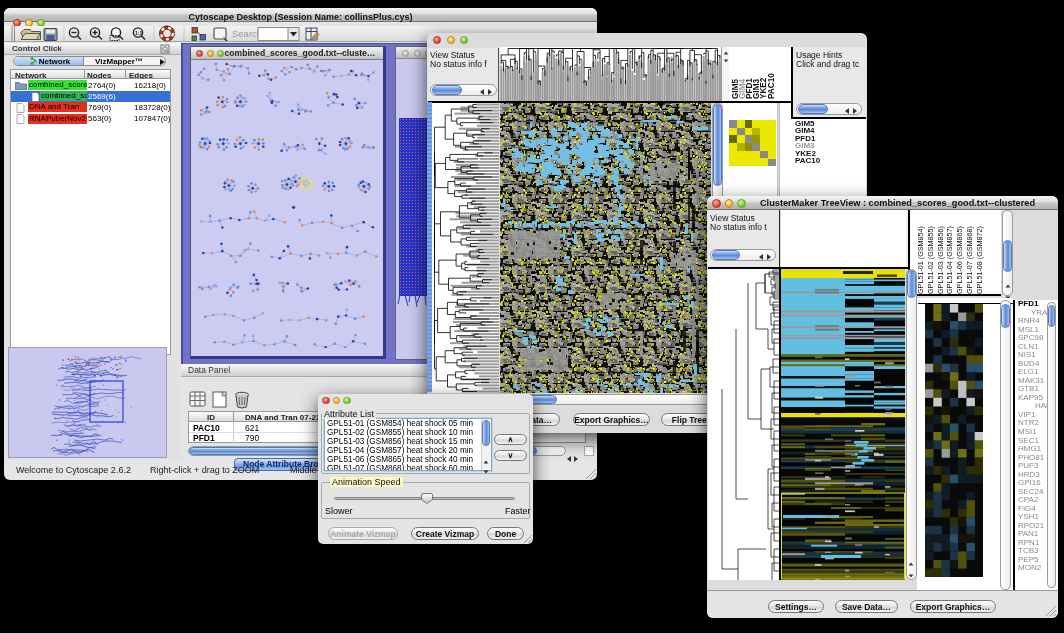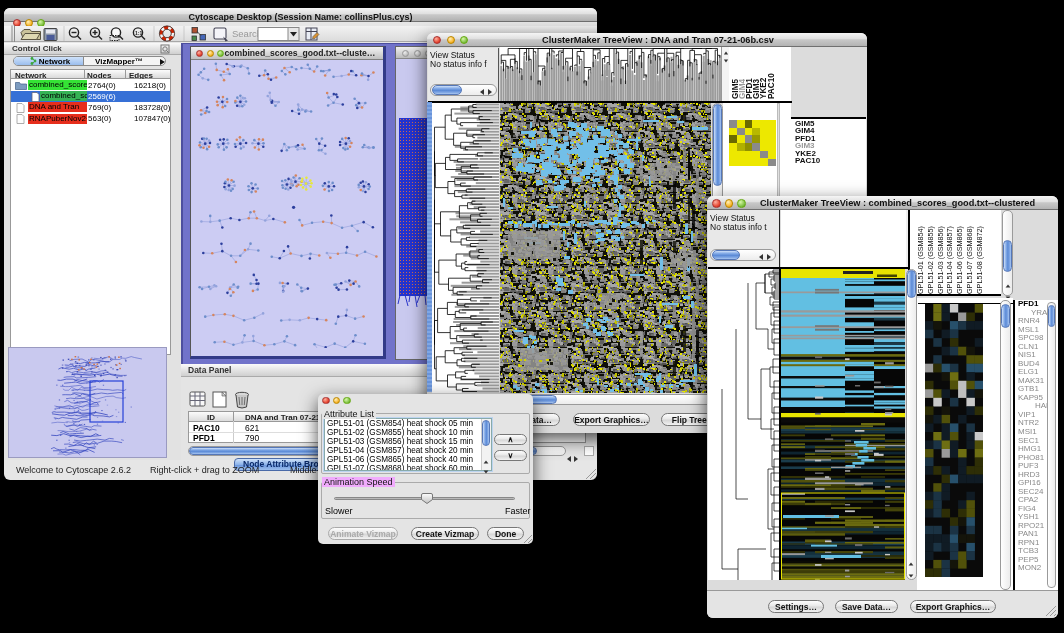--- a/index.html
+++ b/index.html
@@ -745,21 +745,21 @@
           <circle cx="136.7" cy="302.3" r="1.35" fill="#2c3f9d"></circle>
           <circle cx="129.4" cy="305.7" r="1.35" fill="#6d8ecb"></circle>
           <circle cx="146.2" cy="298.4" r="1.35" fill="#6d8ecb"></circle>
           <circle cx="157.3" cy="302.5" r="1.35" fill="#6d8ecb"></circle>
           <circle cx="165.7" cy="296.0" r="1.35" fill="#2c3f9d"></circle>
           <circle cx="178.0" cy="298.6" r="1.35" fill="#6d8ecb"></circle>
           <circle cx="168.1" cy="289.5" r="1.35" fill="#6d8ecb"></circle>
         </svg></div>
     </div>
     <div class="abs" style="left:177px;top:356px;width:412px;height:96px;background:#e4e4e4">
-      <div class="abs" style="left:0;top:0;width:100%;height:13px;background:linear-gradient(180deg,#fafafa,#cfcfcf);border-bottom:1px solid #aaa;font-size:8.5px;font-weight:bold;color:#333;line-height:13px;text-indent:7px">Data Panel</div>
+      <div class="abs" style="left:0;top:0;width:100%;height:13px;background:linear-gradient(180deg,#fafafa,#cfcfcf);border-bottom:1px solid #aaa;font-size:8.5px;font-weight:normal;color:#333;line-height:13px;text-indent:7px">Data Panel</div>
     </div>
     <svg class="abs" style="left:185px;top:382px" width="70" height="20" viewBox="0 0 70 20">
 <rect x="1" y="2" width="15" height="14" rx="1.5" fill="#f8f8f8" stroke="#555"></rect>
 <g stroke="#667" stroke-width="1">
         <line x1="1" y1="6" x2="16" y2="6"></line>
         <line x1="6" y1="2" x2="6" y2="16"></line>
         <line x1="11" y1="2" x2="11" y2="16"></line>
         <line x1="1" y1="10.5" x2="16" y2="10.5"></line>
       </g>
 <rect x="24" y="2" width="13" height="15" fill="#fff" stroke="#555"></rect>
@@ -801,21 +801,20 @@
     </div>
     <svg class="abs" style="right:1px;bottom:1px" width="12" height="12">
       <g stroke="#999" stroke-width="1">
         <line x1="12" y1="2" x2="2" y2="12"></line>
         <line x1="12" y1="6" x2="6" y2="12"></line>
         <line x1="12" y1="10" x2="10" y2="12"></line>
       </g>
     </svg>
   </div>
 <div class="win" style="left:427px;top:33px;width:440px;height:400px;background:#dcdcdc">
-    <div class="tbar" style="height:14px;font-size:9.2px;line-height:14px;padding-left:22px">ClusterMaker TreeView : DNA and Tran 07-21-06b.csv</div>
     <i class="tl r" style="left:6.0px;top:3px;width:8px;height:8px"></i>
     <i class="tl y" style="left:19.5px;top:3px;width:8px;height:8px"></i>
     <i class="tl g" style="left:33.0px;top:3px;width:8px;height:8px"></i>
     <div class="abs" style="left:1px;top:15px;width:71px;height:53px;background:#e8e8e8;border-right:1px solid #555;font-size:8.5px;color:#111">
       <div class="abs" style="left:2px;top:2px">View Status</div>
       <div class="abs" style="left:2px;top:11px;white-space:nowrap">No status info f</div>
       <div class="sbtrack" style="left:2px;top:36px;width:67px;height:12px"></div>
       <div class="sbthumb" style="left:4px;top:37px;width:30px;height:10px"></div>
       <div class="abs" style="left:52px;top:39.0px"><i class="tri-l"></i><i class="tri-r" style="margin-left:4px"></i></div>
     </div>
@@ -959,20 +958,27 @@
       <svg width="62" height="54" viewBox="0 0 62 54" style="position:absolute;left:0;top:0">
         <text transform="translate(8.5 52) rotate(-90)" font-size="8.2" font-weight="bold" fill="#111" font-family="Liberation Sans">GIM5</text>
         <text transform="translate(15.7 52) rotate(-90)" font-size="8.2" font-weight="bold" fill="#999" font-family="Liberation Sans">GIM4</text>
         <text transform="translate(22.9 52) rotate(-90)" font-size="8.2" font-weight="bold" fill="#111" font-family="Liberation Sans">PFD1</text>
         <text transform="translate(30.1 52) rotate(-90)" font-size="8.2" font-weight="bold" fill="#111" font-family="Liberation Sans">GIM3</text>
         <text transform="translate(37.3 52) rotate(-90)" font-size="8.2" font-weight="bold" fill="#111" font-family="Liberation Sans">YKE2</text>
         <text transform="translate(44.5 52) rotate(-90)" font-size="8.2" font-weight="bold" fill="#111" font-family="Liberation Sans">PAC10</text>
       </svg>
     </div>
     <div class="abs" style="left:1px;top:68px;width:364px;height:1.5px;background:#000"></div>
+    <div class="abs" style="left:364px;top:14px;width:75px;height:70px;background:#e8e8e8;border-left:2px solid #000;font-size:8.5px;color:#111">
+      <div class="abs" style="left:3px;top:3px;white-space:nowrap">Usage Hints</div>
+      <div class="abs" style="left:3px;top:12px;white-space:nowrap">Click and drag tc</div>
+      <div class="sbtrack" style="left:3px;top:56px;width:66px;height:12px"></div>
+      <div class="sbthumb" style="left:5px;top:57px;width:30px;height:10px"></div>
+      <div class="abs" style="left:52px;top:59.0px"><i class="tri-l"></i><i class="tri-r" style="margin-left:4px"></i></div>
+    </div>
     <div class="abs" style="left:364px;top:84px;width:75px;height:1.5px;background:#000"></div>
     <div class="abs" style="left:364px;top:85.5px;width:75px;height:274px;background:#fff"></div>
     <div class="abs" style="left:0;top:69px;width:5px;height:290px;background:repeating-linear-gradient(180deg,#5b8ad6 0,#8db0e8 2px,#5b8ad6 4px)"></div>
     <div class="abs" style="left:5px;top:69.5px;width:67px;height:290px;background:#fff"><svg xmlns="http://www.w3.org/2000/svg" width="67" height="290" viewBox="0 0 67 290">
         <rect x="43.7" y="0.5" width="23.3" height="2.0" fill="#9b9b9b"></rect>
         <rect x="28.3" y="3.5" width="38.7" height="2.0" fill="#9b9b9b"></rect>
         <rect x="28.4" y="6.6" width="38.6" height="2.0" fill="#9b9b9b"></rect>
         <rect x="22.4" y="9.6" width="44.6" height="2.0" fill="#9b9b9b"></rect>
         <rect x="46.3" y="12.6" width="20.7" height="2.0" fill="#9b9b9b"></rect>
         <rect x="44.7" y="15.6" width="22.3" height="2.0" fill="#9b9b9b"></rect>
@@ -2399,21 +2405,21 @@
       <div style="padding-left:2px">GPL51-04 (GSM857) heat shock 20 min</div>
       <div style="padding-left:2px">GPL51-06 (GSM865) heat shock 40 min</div>
       <div style="padding-left:2px">GPL51-07 (GSM868) heat shock 60 min</div>
     </div>
     <div class="abs" style="left:163px;top:25px;width:10px;height:51px;background:#f2f2f2;border-left:1px solid #ccc"></div>
     <div class="sbthumbv" style="left:164px;top:26px;width:8px;height:26px;border-radius:4px"></div>
     <div class="abs" style="left:165px;top:56px"><i class="tri-u" style="transform:scale(.8)"></i></div>
     <div class="abs" style="left:165px;top:66px"><i class="tri-d" style="transform:scale(.8)"></i></div>
     <div class="abtn" style="left:176px;top:40px;width:33px;height:11px;line-height:10px;border-radius:6px;font-size:8px">∧</div>
     <div class="abtn" style="left:176px;top:56px;width:33px;height:11px;line-height:10px;border-radius:6px;font-size:8px">∨</div>
-    <div class="abs" style="left:4px;top:83px;font-size:9px;color:#111;background:#f0abfc;z-index:3;padding:0 2px">Animation Speed</div>
+    <div class="abs" style="left:12px;top:83px;font-size:9px;color:#111;background:#fef9c3;z-index:3;padding:0 2px">Animation Speed</div>
     <div class="abs" style="left:3px;top:88px;width:209px;height:37px;border:1px solid #aaa;border-radius:2px"></div>
     <div class="abs" style="left:16px;top:103px;width:181px;height:3px;background:#b8b8b8;border:1px solid #888;border-radius:2px"></div>
     <svg class="abs" style="left:103px;top:98px" width="12" height="13">
       <path d="M2 1.5 h8 a1.5 1.5 0 0 1 1.5 1.5 v4.5 L6 11.5 L0.5 7.5 V3 a1.5 1.5 0 0 1 1.5-1.5 z" fill="url(#sg)" stroke="#777" stroke-width="1"></path>
       <defs>
         <linearGradient id="sg" x1="0" y1="0" x2="0" y2="1">
           <stop offset="0" stop-color="#fdfdfd"></stop>
           <stop offset="1" stop-color="#c2c2c2"></stop>
         </linearGradient>
       </defs>

